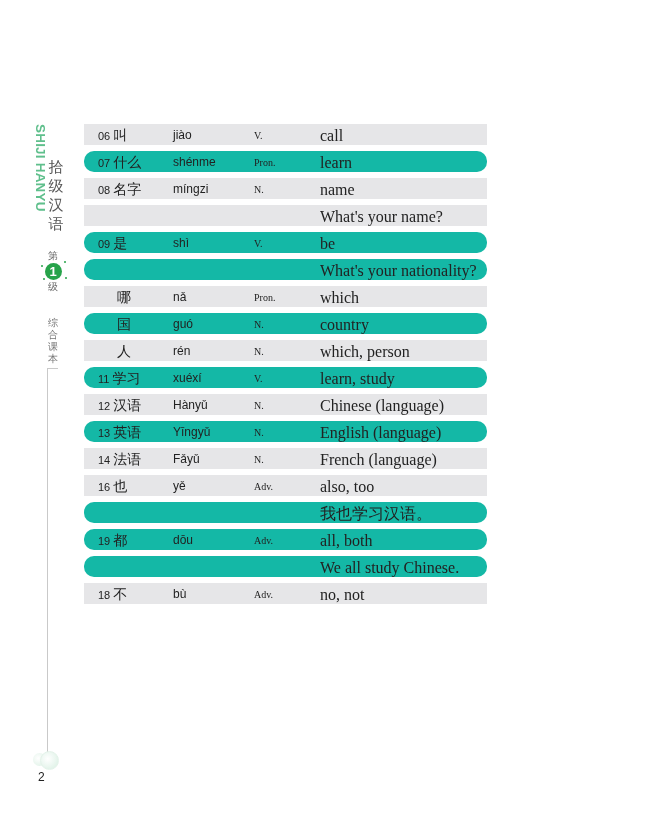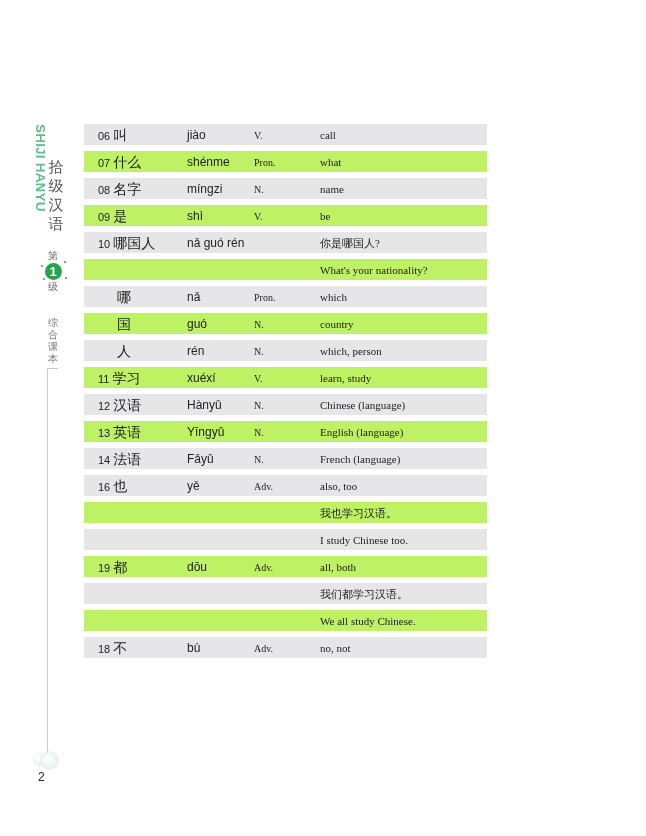--- a/index.html
+++ b/index.html
@@ -12,29 +12,29 @@
   .level .dot{position:absolute;width:2px;height:2px;border-radius:50%;background:#27a34a;}
   .book{position:absolute;left:47px;top:317px;width:12px;font-size:10px;line-height:12px;color:#777;text-align:center;}
   .vline{position:absolute;left:47px;top:368px;width:1px;height:386px;background:#c9c9c9;}
   .vtick{position:absolute;left:47px;top:368px;width:11px;height:1px;background:#c9c9c9;}
   .bubble1{position:absolute;left:33px;top:753px;width:13px;height:13px;border-radius:50%;background:radial-gradient(circle at 40% 40%,#ffffff,#d6eee0);opacity:.9;}
   .bubble2{position:absolute;left:40px;top:751px;width:17px;height:17px;border-radius:50%;background:radial-gradient(circle at 40% 40%,#ffffff,#d8efe2);border:1px solid #e4f3ea;}
   .page-num{position:absolute;left:38px;top:770px;font-family:"Liberation Sans",sans-serif;font-size:12px;color:#222;}
   .table{position:absolute;left:84px;top:124px;width:403px;}
   .row{position:relative;height:21px;margin-bottom:6px;}
   .row.gray{background:#e6e6e8;}
-  .row.green{background:#bef264;}
+  .row.green{background:#14b8a6;border-radius:10px;}
   .cell{position:absolute;top:0;height:21px;line-height:23px;white-space:nowrap;color:#222;}
   .c-word{left:14px;font-family:"Liberation Sans",sans-serif;font-size:11px;}
   .c-word .no{font-size:11px;margin-right:3px;}
   .c-word .zh{font-family:"DejaVu Serif",serif;font-size:14px;}
   .c-word.sub{left:30px;}
-  .c-pinyin{left:103px;font-family:"Liberation Sans",sans-serif;font-size:12px;}
+  .c-pinyin{left:89px;font-family:"Liberation Sans",sans-serif;font-size:12px;}
   .c-pos{left:170px;font-size:10px;}
-  .c-mean{left:236px;font-size:11px;}
+  .c-mean{left:236px;font-size:16px;}
 </style>
 </head>
 <body>
 
 <div class="brand-en">
     <span>SHIJI HANYU</span>
   </div>
 
 <div class="brand-zh">
   <div>拾</div>
@@ -72,39 +72,39 @@
     <div class="row gray">
       <div class="cell c-word"><span class="no">06</span><span class="zh">叫</span></div>
       <div class="cell c-pinyin">jiào</div>
       <div class="cell c-pos">V.</div>
       <div class="cell c-mean">call</div>
     </div>
     <div class="row green">
       <div class="cell c-word"><span class="no">07</span><span class="zh">什么</span></div>
       <div class="cell c-pinyin">shénme</div>
       <div class="cell c-pos">Pron.</div>
-      <div class="cell c-mean">what</div>
+      <div class="cell c-mean">learn</div>
     </div>
     <div class="row gray">
       <div class="cell c-word"><span class="no">08</span><span class="zh">名字</span></div>
       <div class="cell c-pinyin">míngzi</div>
       <div class="cell c-pos">N.</div>
       <div class="cell c-mean">name</div>
     </div>
+    <div class="row gray">
+      <div class="cell c-word"><span class="no"></span><span class="zh"></span></div>
+      <div class="cell c-pinyin"></div>
+      <div class="cell c-pos"></div>
+      <div class="cell c-mean">What's your name?</div>
+    </div>
     <div class="row green">
       <div class="cell c-word"><span class="no">09</span><span class="zh">是</span></div>
       <div class="cell c-pinyin">shì</div>
       <div class="cell c-pos">V.</div>
       <div class="cell c-mean">be</div>
-    </div>
-    <div class="row gray">
-      <div class="cell c-word"><span class="no">10</span><span class="zh">哪国人</span></div>
-      <div class="cell c-pinyin">nǎ guó rén</div>
-      <div class="cell c-pos"></div>
-      <div class="cell c-mean">你是哪国人?</div>
     </div>
     <div class="row green">
       <div class="cell c-word"><span class="no"></span><span class="zh"></span></div>
       <div class="cell c-pinyin"></div>
       <div class="cell c-pos"></div>
       <div class="cell c-mean">What's your nationality?</div>
     </div>
     <div class="row gray">
       <div class="cell c-word sub"><span class="no"></span><span class="zh">哪</span></div>
       <div class="cell c-pinyin">nǎ</div>
@@ -152,37 +152,25 @@
       <div class="cell c-pinyin">yě</div>
       <div class="cell c-pos">Adv.</div>
       <div class="cell c-mean">also, too</div>
     </div>
     <div class="row green">
       <div class="cell c-word"><span class="no"></span><span class="zh"></span></div>
       <div class="cell c-pinyin"></div>
       <div class="cell c-pos"></div>
       <div class="cell c-mean">我也学习汉语。</div>
     </div>
-    <div class="row gray">
-      <div class="cell c-word"><span class="no"></span><span class="zh"></span></div>
-      <div class="cell c-pinyin"></div>
-      <div class="cell c-pos"></div>
-      <div class="cell c-mean">I study Chinese too.</div>
-    </div>
     <div class="row green">
       <div class="cell c-word"><span class="no">19</span><span class="zh">都</span></div>
       <div class="cell c-pinyin">dōu</div>
       <div class="cell c-pos">Adv.</div>
       <div class="cell c-mean">all, both</div>
-    </div>
-    <div class="row gray">
-      <div class="cell c-word"><span class="no"></span><span class="zh"></span></div>
-      <div class="cell c-pinyin"></div>
-      <div class="cell c-pos"></div>
-      <div class="cell c-mean">我们都学习汉语。</div>
     </div>
     <div class="row green">
       <div class="cell c-word"><span class="no"></span><span class="zh"></span></div>
       <div class="cell c-pinyin"></div>
       <div class="cell c-pos"></div>
       <div class="cell c-mean">We all study Chinese.</div>
     </div>
     <div class="row gray">
       <div class="cell c-word"><span class="no">18</span><span class="zh">不</span></div>
       <div class="cell c-pinyin">bù</div>

